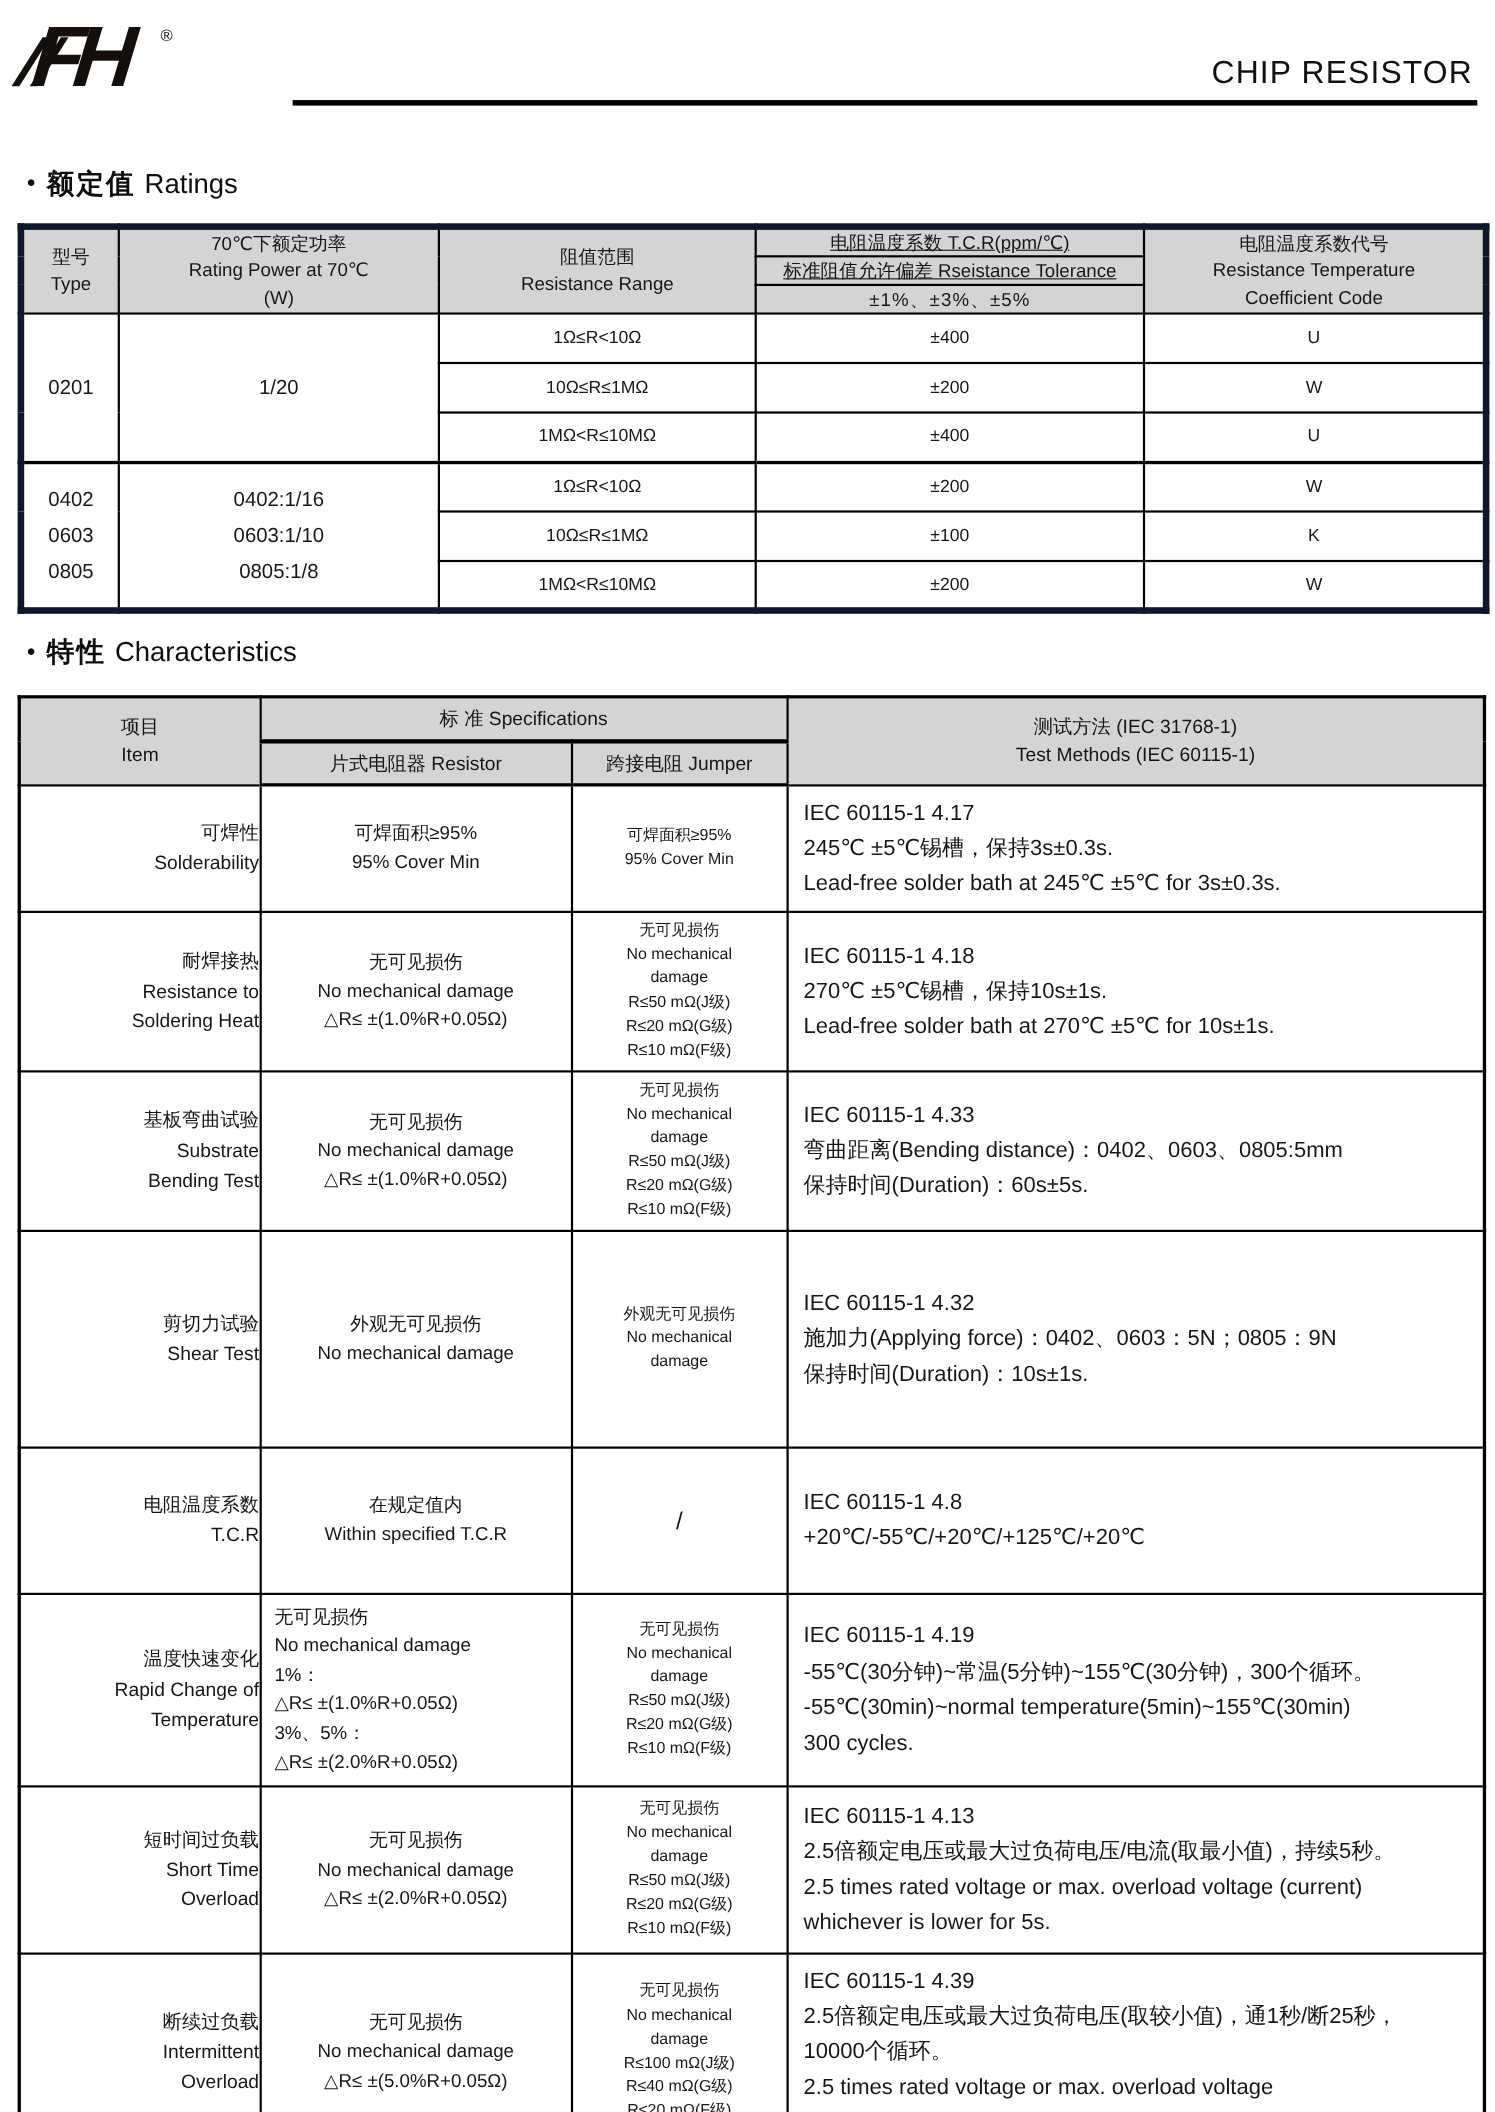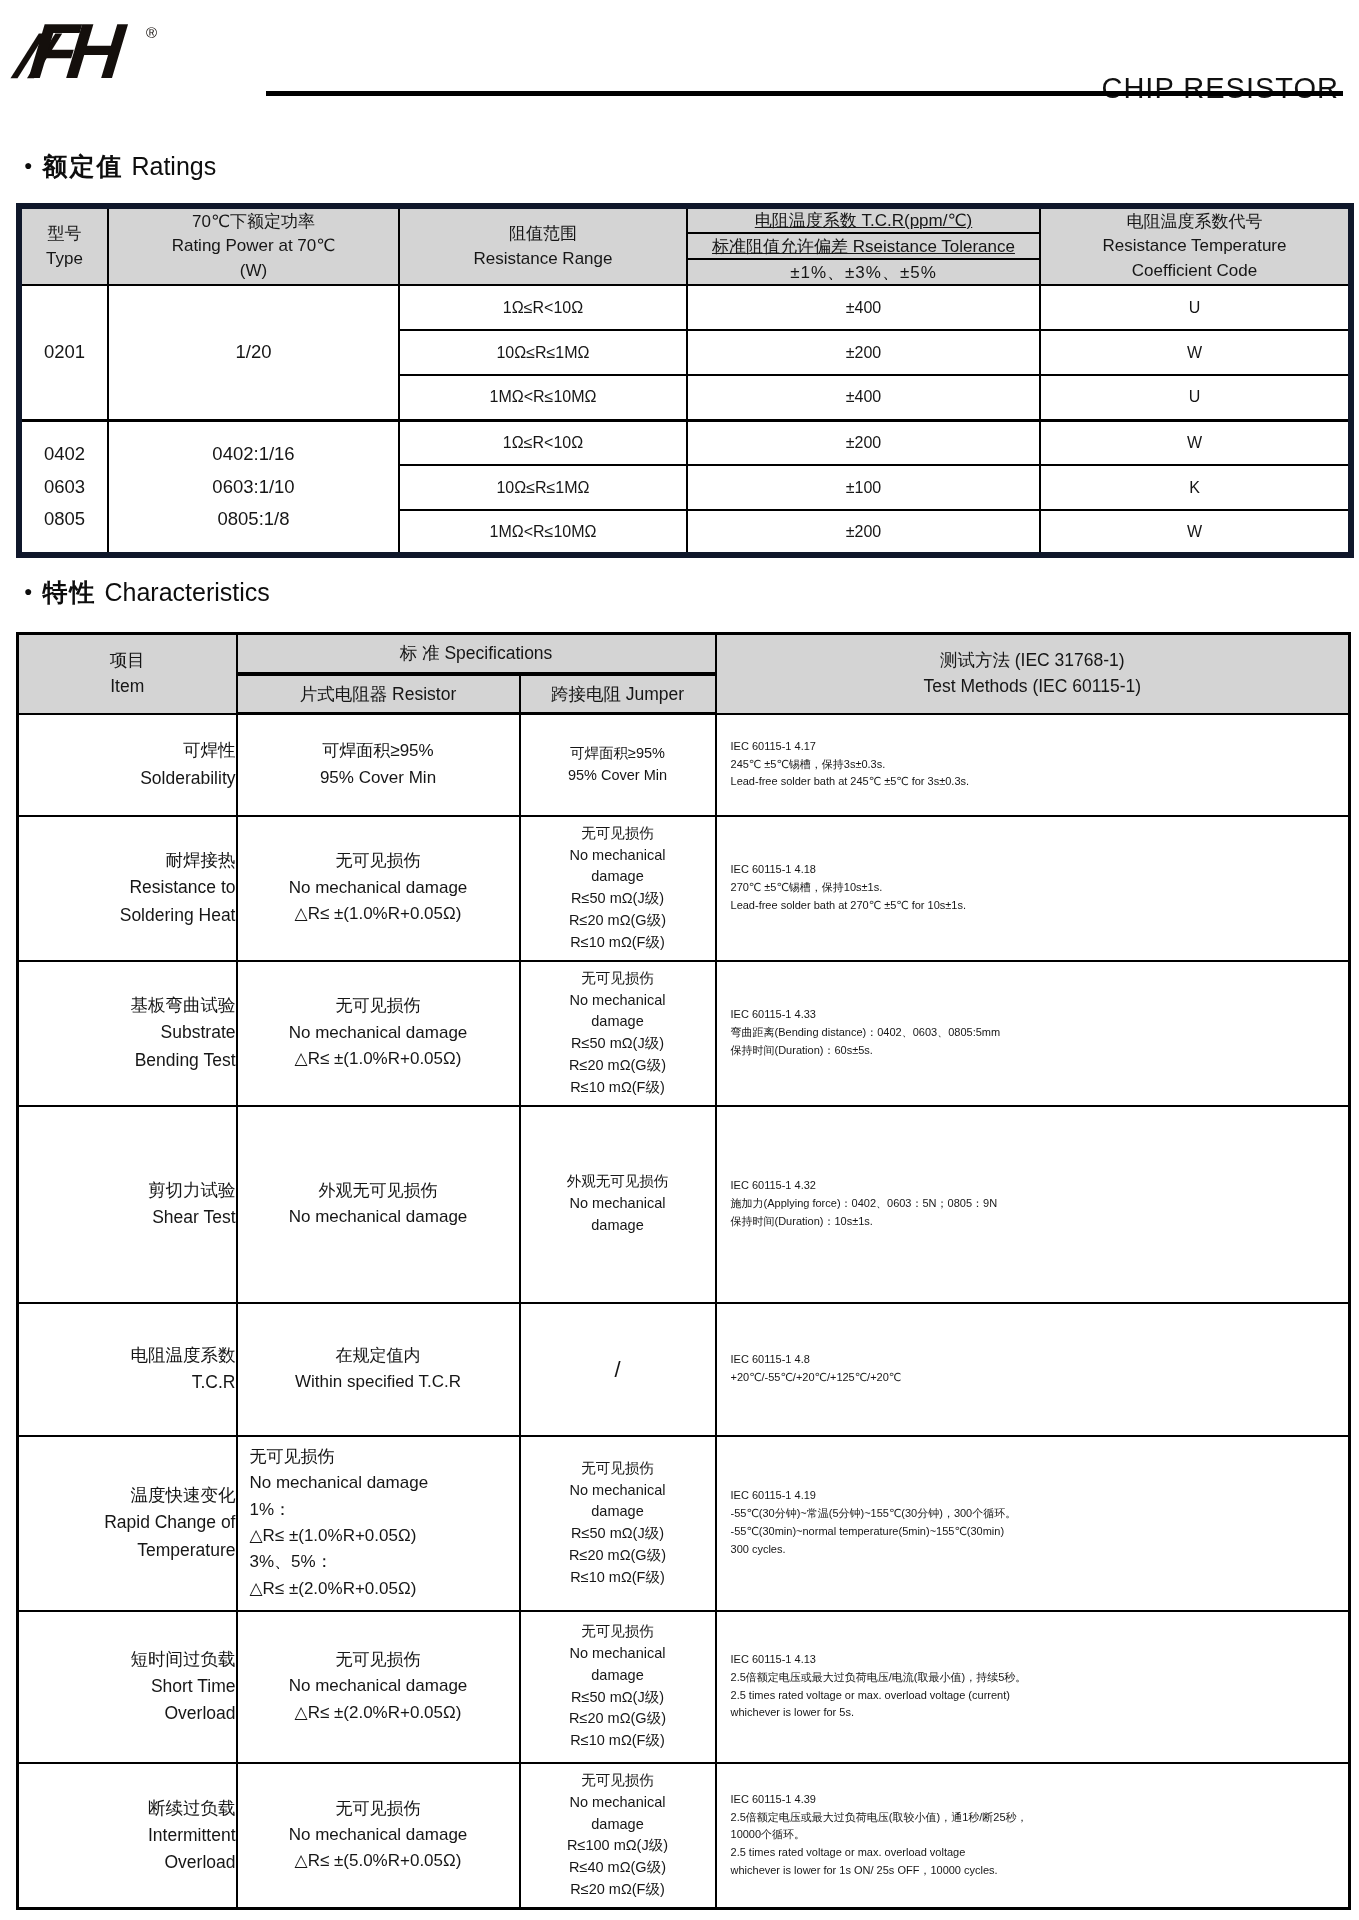--- a/index.html
+++ b/index.html
@@ -15,21 +15,21 @@
   .brand-mark{width:118px;height:80px;position:relative;flex:0 0 auto;}
   .brand-mark .fh{
     position:absolute;left:0;top:-4px;font-size:78px;font-weight:bold;font-style:italic;
     letter-spacing:-10px;transform:skewX(-6deg);color:#140f0c;line-height:1;
   }
   .brand-mark .slashes{position:absolute;left:-12px;top:6px;font-size:60px;font-style:italic;font-weight:bold;color:#140f0c;transform:skewX(-14deg);}
   .brand-reg{position:absolute;left:116px;top:8px;font-size:15px;color:#140f0c;}
   .brand-names{margin-left:26px;margin-top:8px;color:#140f0c;}
   .brand-cn{font-size:33px;font-weight:bold;letter-spacing:5px;line-height:1.05;}
   .brand-en{font-size:29px;font-weight:bold;letter-spacing:2px;line-height:1.15;}
-  .doc-title{position:absolute;right:20px;top:50px;font-size:29px;letter-spacing:1px;color:#111;margin-top:22px;}
+  .doc-title{position:absolute;right:20px;top:50px;font-size:29px;letter-spacing:1px;color:#111;}
   .head-rule{position:absolute;left:266px;right:16px;top:91px;height:5px;background:#000;}
 
   
   .section-title{position:absolute;left:24px;font-size:25px;color:#0d0d0d;white-space:nowrap;}
   .section-title .bullet{font-size:14px;vertical-align:5px;margin-right:10px;}
   .section-title .cn{font-weight:bold;letter-spacing:2px;}
   .section-title .en{font-weight:normal;margin-left:8px;}
   #ratings-title{top:150px;}
   #characteristics-title{top:576px;}
 
@@ -56,21 +56,21 @@
   #char-table .spec-head{border-bottom-width:4px;}
   #char-table .sub-head td{border-bottom-width:3px;}
   #char-table .item-cell{font-size:17.5px;}
   #char-table .item-cell .lines div{line-height:1.55;text-align:right;}
   #char-table .res-cell{font-size:17px;}
   #char-table .res-cell .lines div{line-height:1.55;}
   #char-table .res-cell.align-left{text-align:left;padding-left:12px;}
   #char-table .jump-cell{font-size:14.5px;}
   #char-table .jump-cell .lines div{line-height:1.5;}
   #char-table .slash-cell{font-size:22px;}
-  #char-table .test-cell{text-align:left;padding:8px 8px 8px 14px;font-size:11px;}
+  #char-table .test-cell{text-align:left;padding:8px 8px 8px 14px;font-size:20px;}
   #char-table .test-cell .lines div{line-height:1.62;}
 </style>
 </head>
 <body>
 
 <div class="page">
 
   <div class="brand">
     <div class="brand-mark">
       <span class="slashes">//</span>

